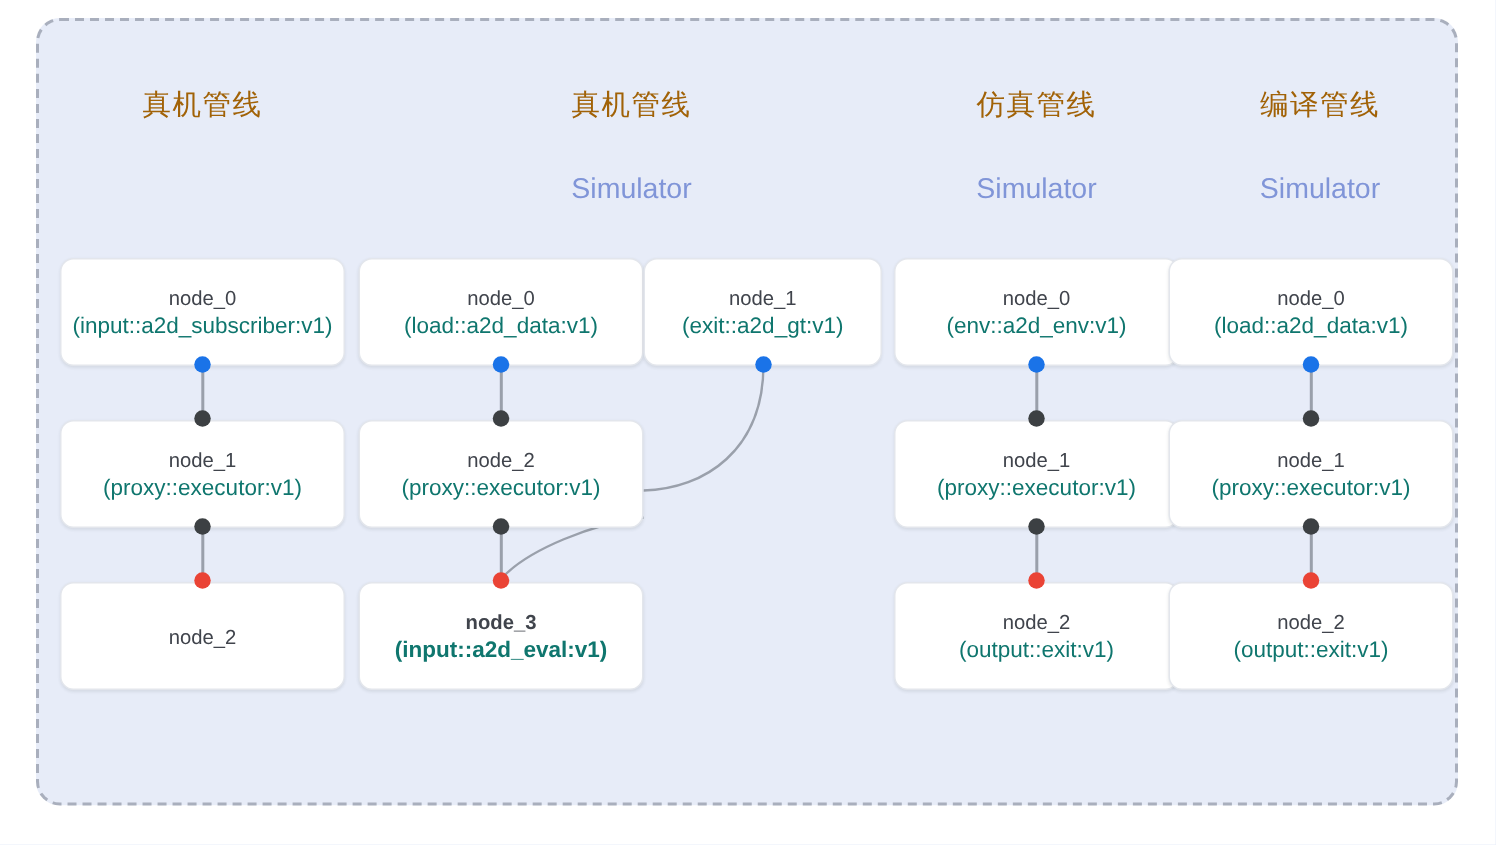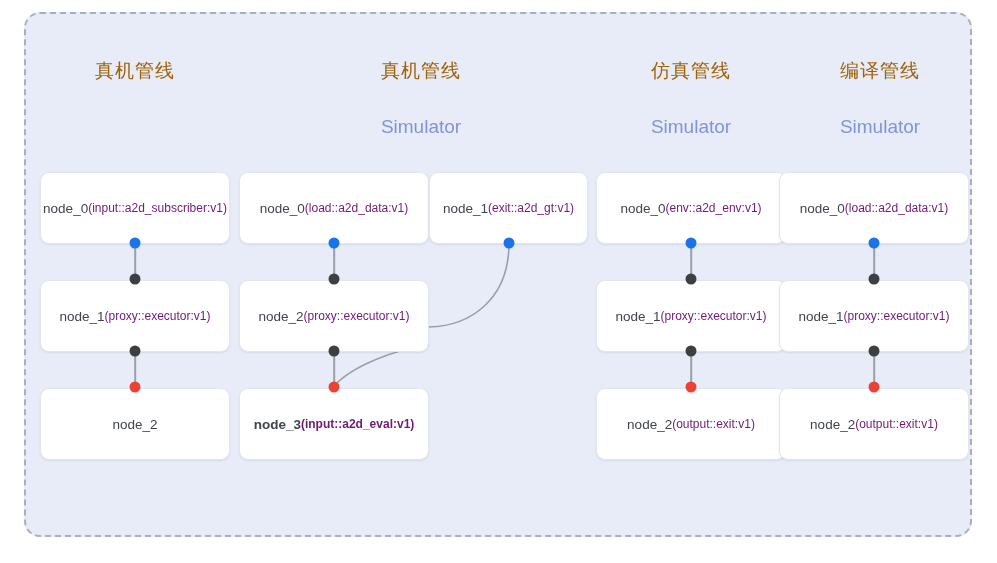--- a/index.html
+++ b/index.html
@@ -45,33 +45,33 @@
 
   .node{
     position:absolute;
     box-sizing:border-box;
     width:190px;height:72px;
     background:#ffffff;
     border:1px solid #e3e6ec;
     border-radius:9px;
     box-shadow:0 1px 2px rgba(60,64,67,0.10);
     display:flex;
-    flex-direction:row;
+    flex-direction:column;
     align-items:center;
     justify-content:center;
   }
   .node .n-title{
     font-size:13.5px;
     color:#40444c;
     line-height:19px;
     white-space:nowrap;
   }
   .node .n-sub{
-    font-size:12px;
-    color:#701a75;
+    font-size:15px;
+    color:#0f766e;
     line-height:19px;
     white-space:nowrap;
   }
 
   .port{
     position:absolute;
     width:11px;height:11px;
     border-radius:50%;
     transform:translate(-50%,-50%);
   }

